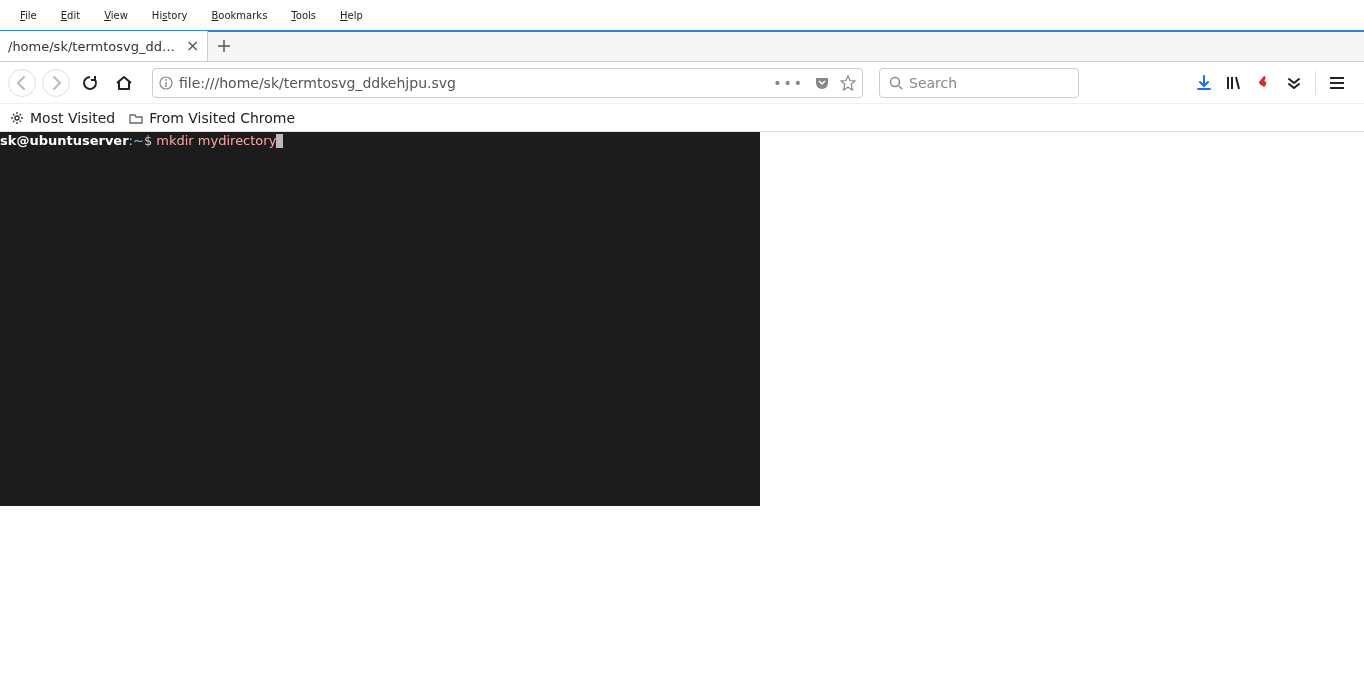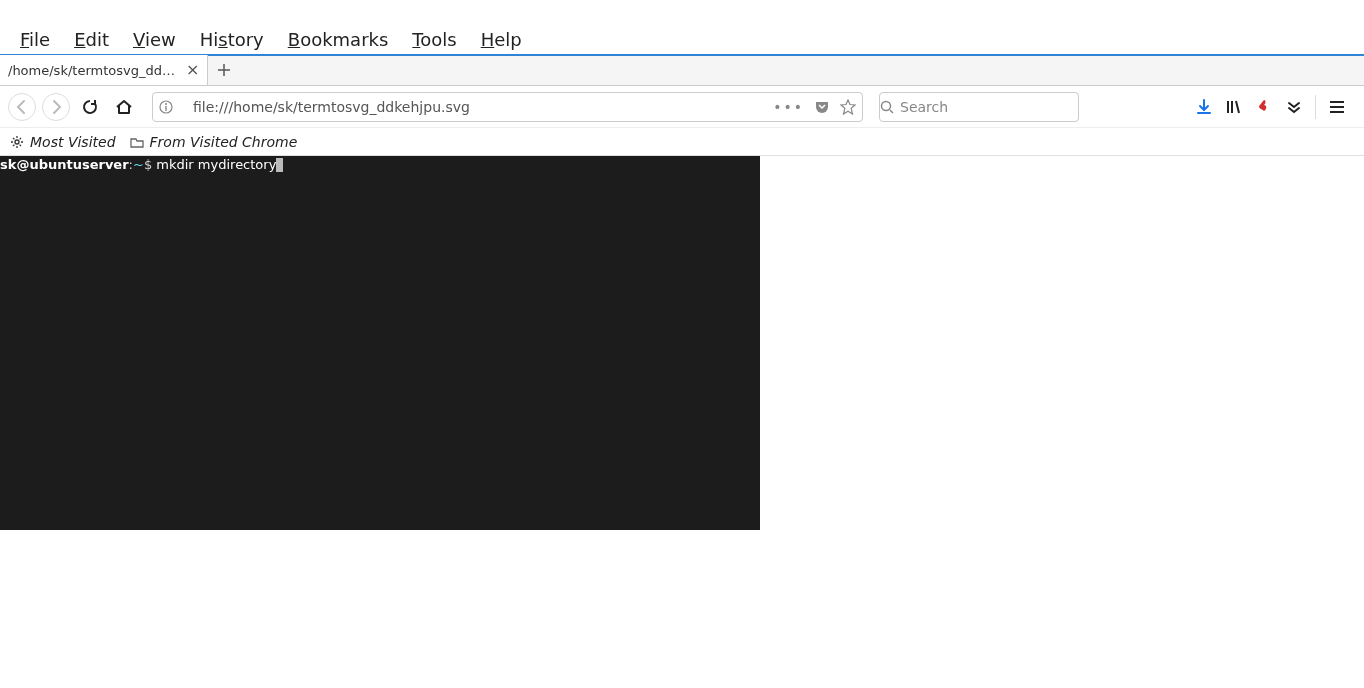--- a/index.html
+++ b/index.html
@@ -1,54 +1,54 @@
 <!DOCTYPE html>
 <html><head>
 <meta charset="utf-8">
 <style>
 * { margin: 0; padding: 0; box-sizing: border-box; font-family: "DejaVu Sans", "Liberation Sans", Arial, sans-serif; }
 body { width: 1364px; height: 688px; background: #fff; overflow: hidden; }
 
 
-.menubar { display: flex; align-items: center; height: 30px; padding: 0 8px; font-size: 18px; color: #222; margin-top: 24px; }
+.menubar { display: flex; align-items: center; height: 30px; padding: 0 8px; font-size: 10px; color: #222; }
 .menubar .menu-item { padding: 4px 12px; cursor: default; position: relative; }
 .menubar .menu-item span.ul { text-decoration: underline; }
 
 
 .tabstrip { height: 32px; display: flex; align-items: flex-end; border-top: 2px solid #2e84d6; border-bottom: 1px solid #ccc; background: #f5f5f5; }
 .tab { display: flex; align-items: center; height: 30px; padding: 0 8px; background: #fff; border-right: 1px solid #ccc; font-size: 13px; max-width: 220px; }
 .tab .title { white-space: nowrap; overflow: hidden; text-overflow: ellipsis; max-width: 170px; color: #333; }
 .tab .close { margin-left: 8px; color: #555; cursor: pointer; font-size: 16px; line-height: 1; }
 .newtab { width: 32px; height: 30px; display: flex; align-items: center; justify-content: center; color: #555; font-size: 20px; cursor: pointer; }
 
 
 .toolbar { height: 42px; display: flex; align-items: center; padding: 0 8px; gap: 6px; background: #fff; border-bottom: 1px solid #eee; }
 .icon-btn { width: 28px; height: 28px; display: flex; align-items: center; justify-content: center; color: #444; border-radius: 4px; }
 .icon-btn.disabled { color: #bbb; border: 1px solid #ddd; border-radius: 50%; }
-.urlbar { flex: 1; height: 30px; border: 1px solid #ccc; border-radius: 4px; display: flex; align-items: center; padding: 0 6px; gap: 20px; font-size: 14px; color: #555; margin-left: 8px; }
+.urlbar { flex: 1; height: 30px; border: 1px solid #ccc; border-radius: 4px; display: flex; align-items: center; padding: 0 6px; gap: 6px; font-size: 14px; color: #555; margin-left: 8px; }
 .urlbar .urltext { flex: 1; color: #555; font-size: 14px; }
 .urlbar .right-icons { display: flex; align-items: center; gap: 10px; color: #888; }
-.searchbar { width: 200px; height: 30px; border: 1px solid #ccc; border-radius: 4px; display: flex; align-items: center; padding: 0 0; gap: 6px; color: #888; font-size: 14px; margin-left: 10px; }
+.searchbar { width: 200px; height: 30px; border: 1px solid #ccc; border-radius: 4px; display: flex; align-items: center; padding: 0 9px; gap: 6px; color: #888; font-size: 14px; margin-left: 10px; }
 .right-tools { display: flex; align-items: center; gap: 12px; margin-left: 110px; padding-right: 10px; }
 .sep { width: 1px; height: 24px; background: #ddd; }
 
 
-.bookmarksbar { height: 28px; display: flex; align-items: center; padding: 0 10px; gap: 14px; font-size: 14px; color: #222; border-bottom: 1px solid #e0e0e0; font-style: italic; }
+.bookmarksbar { height: 28px; display: flex; align-items: center; padding: 0 10px; gap: 14px; font-size: 14px; color: #222; border-bottom: 1px solid #e0e0e0; }
 .bm-item { display: flex; align-items: center; gap: 6px; cursor: pointer; }
 .bm-icon { color: #555; }
 
 
 .content { display: flex; }
 .terminal { width: 760px; height: 374px; background: #1c1c1c; font-family: "DejaVu Sans Mono", "Liberation Mono", monospace; font-size: 13px; line-height: 17px; color: #d0d0d0; padding: 0; }
 .terminal .line { white-space: pre; }
 .t-user { color: #ffffff; font-weight: bold; }
 .t-colon { color: #d0d0d0; }
 .t-path { color: #66d9ef; }
 .t-dollar { color: #d0d0d0; }
-.t-cmd { color: #ffffff; }
+.t-cmd { color: #fca5a5; }
 .cursor-block { display: inline-block; width: 7px; height: 14px; background: #bbb; vertical-align: text-bottom; }
 
 svg { display: block; }
 </style>
 </head>
 <body>
 
 <div class="menubar">
   <div class="menu-item"><span class="ul">F</span>ile</div>
   <div class="menu-item"><span class="ul">E</span>dit</div>

